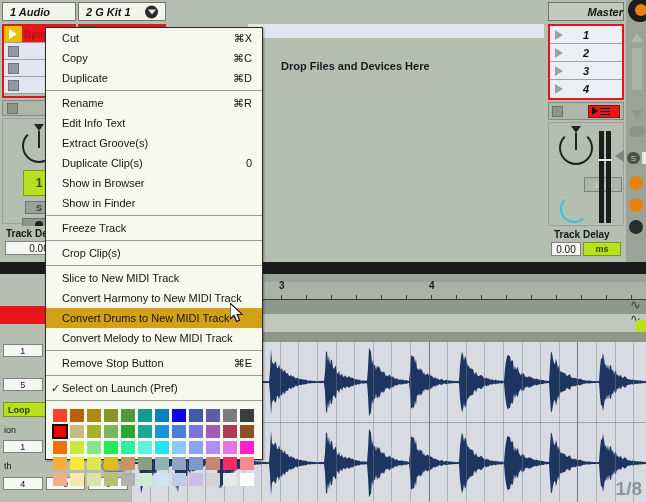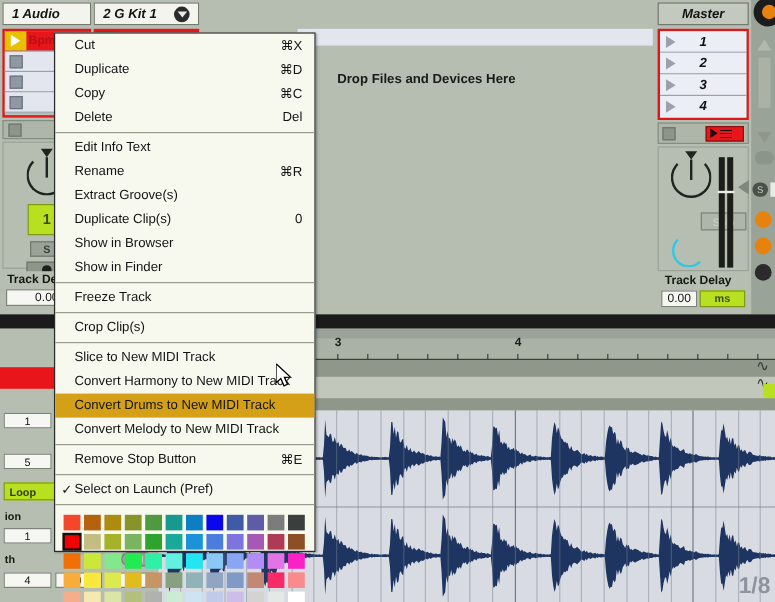--- a/index.html
+++ b/index.html
@@ -33,21 +33,21 @@
   .th-arrow:after {
     content:""; border-left:4px solid transparent; border-right:4px solid transparent;
     border-top:5px solid #e9e9e9; display:block; margin-top:1px;
   }
 
   
   .master-head {
     position:absolute; left:548px; top:2px; width:76px; height:19px;
     background:#c3c9be; border:1px solid #71786d;
     font-style:italic; font-weight:bold; font-size:11px; color:#141414;
-    display:flex; align-items:center; justify-content:center;
+    display:flex; align-items:center; justify-content:flex-end;
   }
 
   
   .slots-left { position:absolute; left:2px; top:24px; width:74px; height:74px; border:2px solid #e0161a; }
   .slot { position:relative; height:17px; background:#e4e6ef; border-bottom:1px solid #9aa0ad; display:flex; align-items:center; }
   .slot-btn { width:11px; height:11px; margin-left:4px; background:#9098a3; border:1px solid #6d737c; }
   .slot.playing { background:#e8151a; }
   .slot-name { font-size:10px; font-weight:bold; color:#b81015; margin-left:3px; overflow:hidden; white-space:nowrap; }
   .slot-play-wrap { position:absolute; left:0; top:0; width:18px; height:16px; background:#e8c000; display:flex;align-items:center;justify-content:center;}
   .slot-play-wrap:after { content:""; width:0;height:0;border-top:5px solid transparent;border-bottom:5px solid transparent;border-left:8px solid #fff;}
@@ -137,21 +137,21 @@
 
   .clipview { position:absolute; left:0; top:0; width:131px; height:228px; background:#b6bdb1; }
   .cv-top { height:30px; background:#b6bdb1; }
   .cv-title { position:absolute; left:0; top:32px; width:131px; height:18px; background:#e8151a; display:flex; align-items:center; justify-content:flex-end; padding-right:6px;}
   .cv-dot { width:14px;height:14px;border-radius:50%;background:#b6e020;border:1px solid #6f8a12; display:flex;align-items:center;justify-content:center;}
   .cv-dot:after{content:"";width:0;height:0;border-top:3px solid transparent;border-bottom:3px solid transparent;border-left:5px solid #1e2a05;}
   .cv-rowset { position:absolute; left:0; width:131px; }
   .cv-selbtn { width:26px;height:12px;border-radius:6px;background:#9aa196;border:1px solid #767d72;display:flex;align-items:center;justify-content:center;font-size:8px;color:#c9cec5;}
   .cv-fld { height:13px;background:#f6f6f2;border:1px solid #7d8379;display:flex;align-items:center;justify-content:center;font-size:9px;color:#111;}
   .cv-loop { height:15px;background:#b6e020;border:1px solid #7d9a16;display:flex;align-items:center;padding-left:4px;font-size:9px;font-weight:bold;color:#2f3d06;}
-  .cv-lbl { font-size:9px; color:#14180f;font-weight:bold; }
+  .cv-lbl { font-size:9px; color:#14180f; }
 
   .ruler { position:absolute; left:131px; top:0; width:515px; height:26px; background:#aab1a5; }
   .ruler .top { height:8px; background:#9aa398; }
   .ruler-marks { position:absolute; left:0; top:8px; width:515px; height:18px; }
   .rm { position:absolute; bottom:0; width:1px; height:5px; background:#3a3f36;}
   .rm-lbl { position:absolute; font-size:10px; font-weight:bold; color:#1b1f18; }
   .ruler-line { position:absolute; left:0; bottom:0; width:515px; height:1px; background:#3a3f36; }
 
   .track-lane { position:absolute; left:131px; top:26px; width:515px; height:14px; background:#8f968a; }
   .auto-lane { position:absolute; left:131px; top:40px; width:515px; height:18px; background:#c1c7bb; }
@@ -464,38 +464,34 @@
       <span class="zoomlbl">1/8</span>
     </div>
   </div>
 
   <div class="ctx" id="ctx">
       <div class="ctx-item">
         <span>Cut</span>
         <span class="sc">⌘X</span>
       </div>
       <div class="ctx-item">
+        <span>Copy</span>
+        <span class="sc">⌘C</span>
+      </div>
+      <div class="ctx-item">
         <span>Duplicate</span>
         <span class="sc">⌘D</span>
       </div>
-      <div class="ctx-item">
-        <span>Copy</span>
-        <span class="sc">⌘C</span>
-      </div>
-      <div class="ctx-item">
-        <span>Delete</span>
-        <span class="sc">Del</span>
-      </div>
       <div class="ctx-sep"></div>
-      <div class="ctx-item">
-        <span>Edit Info Text</span>
-      </div>
       <div class="ctx-item">
         <span>Rename</span>
         <span class="sc">⌘R</span>
+      </div>
+      <div class="ctx-item">
+        <span>Edit Info Text</span>
       </div>
       <div class="ctx-item">
         <span>Extract Groove(s)</span>
       </div>
       <div class="ctx-item">
         <span>Duplicate Clip(s)</span>
         <span class="sc">0</span>
       </div>
       <div class="ctx-item">
         <span>Show in Browser</span>

